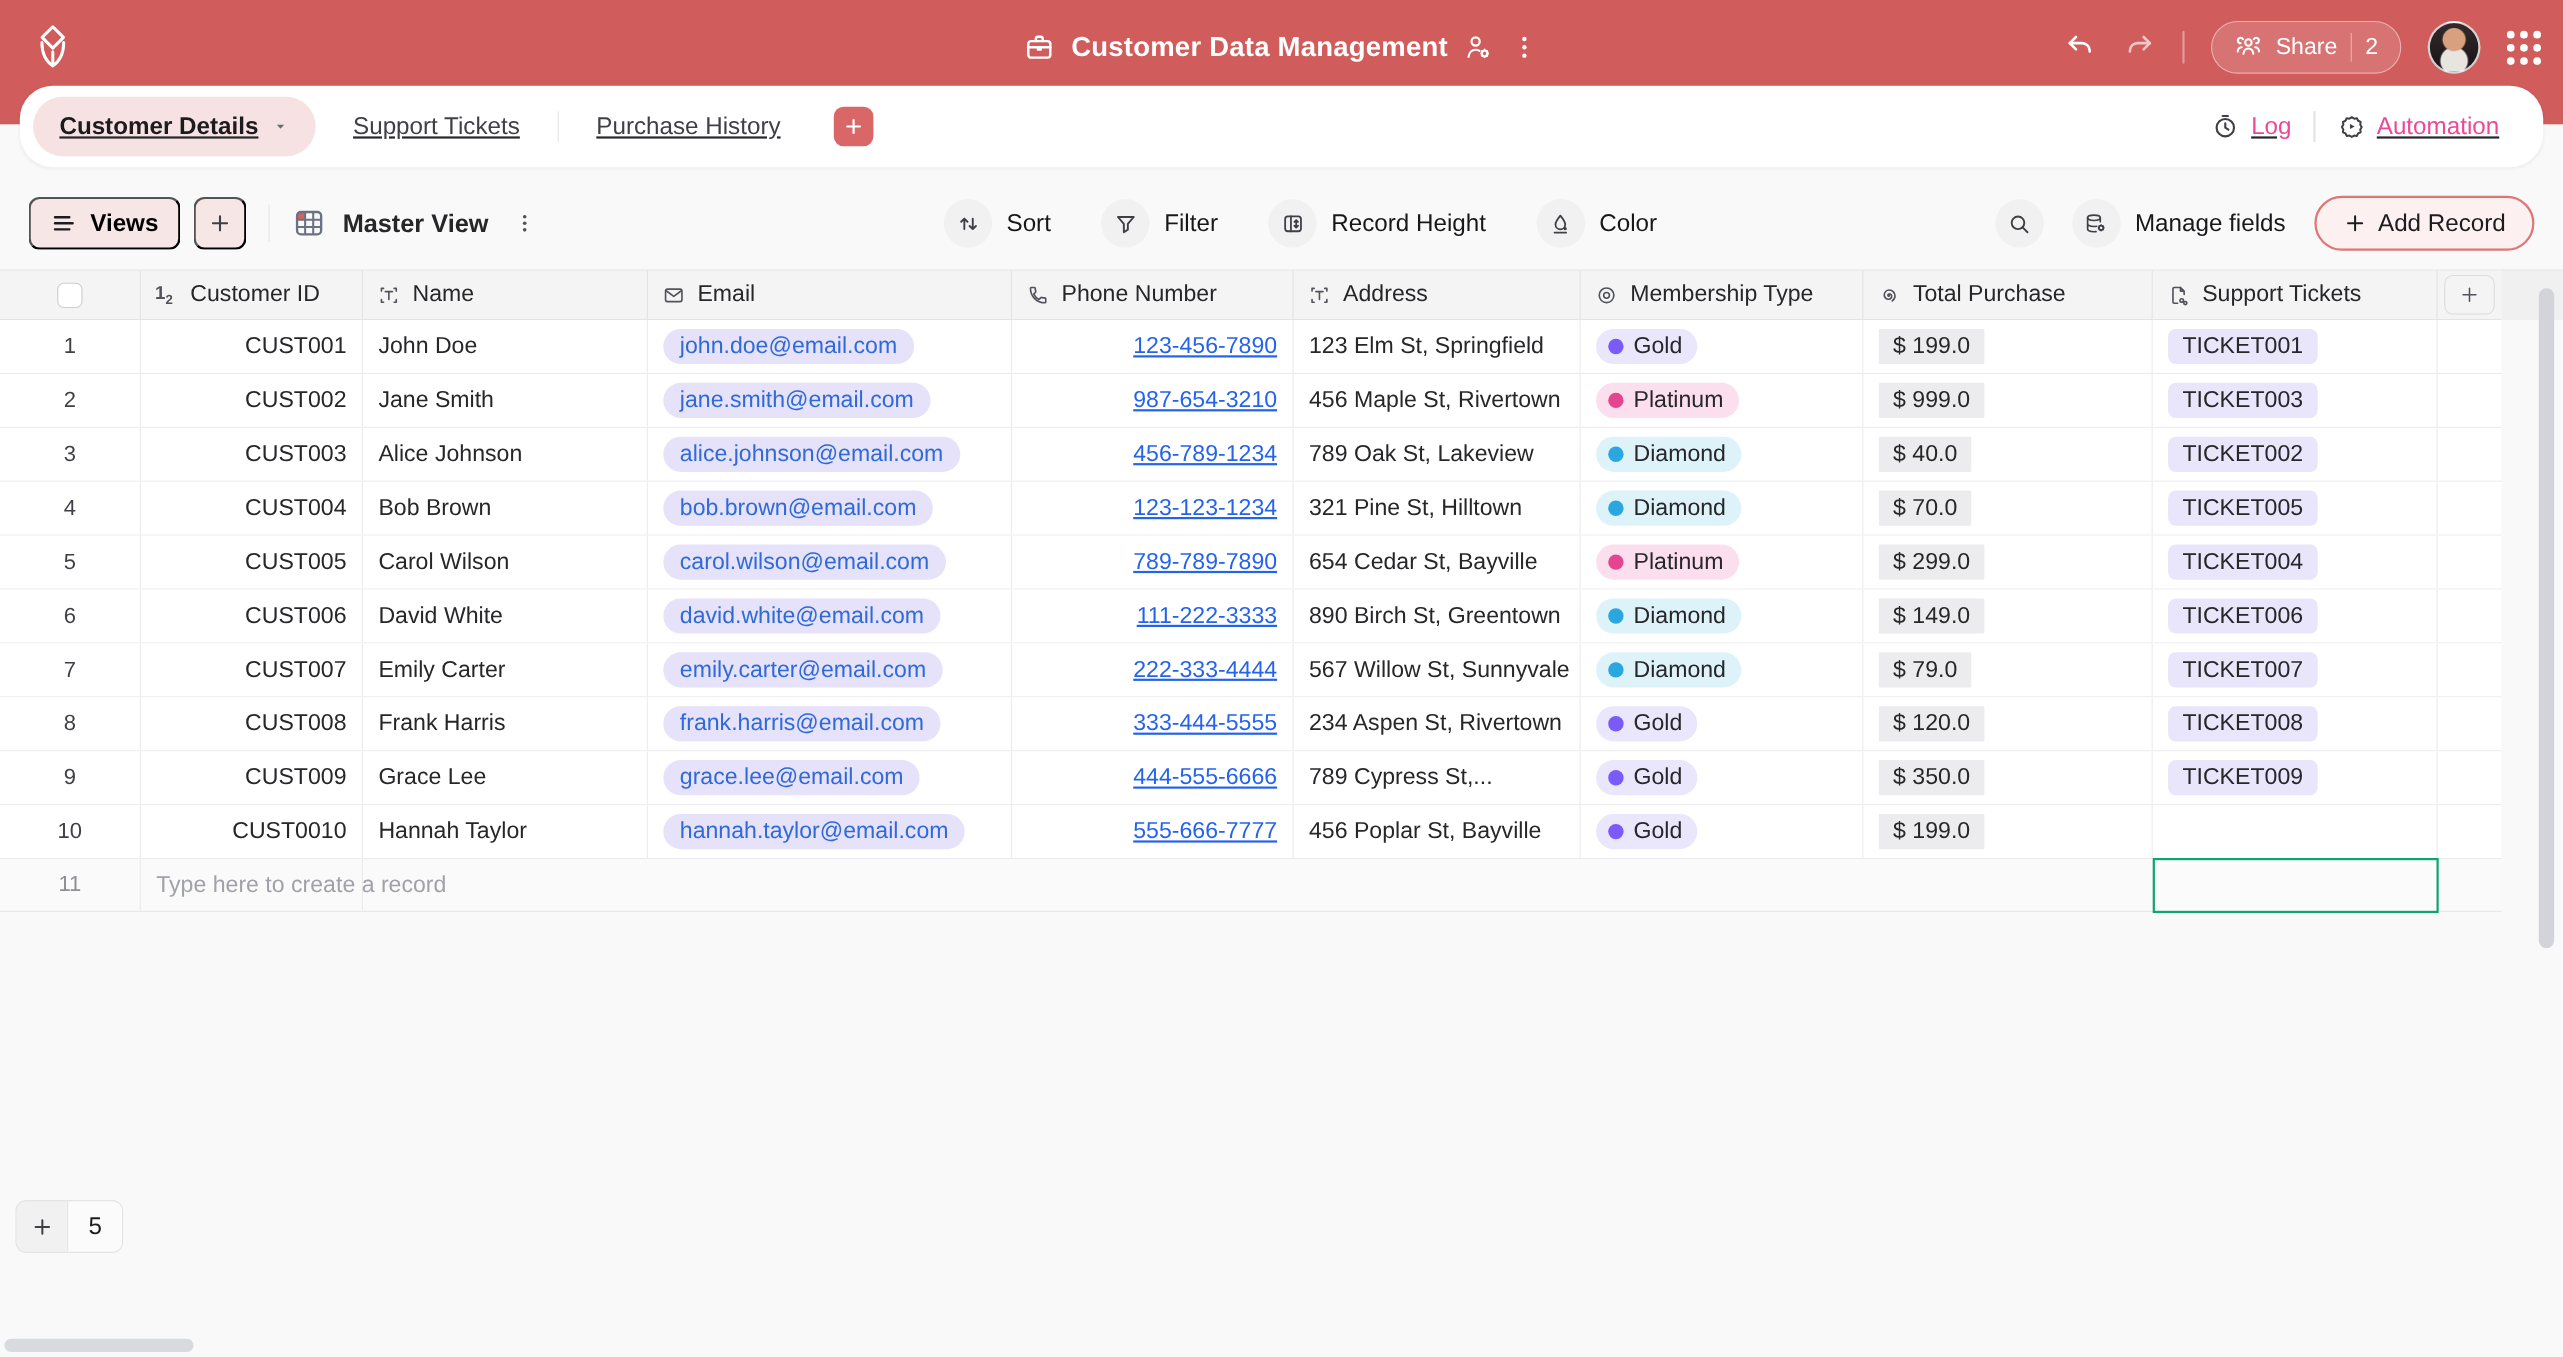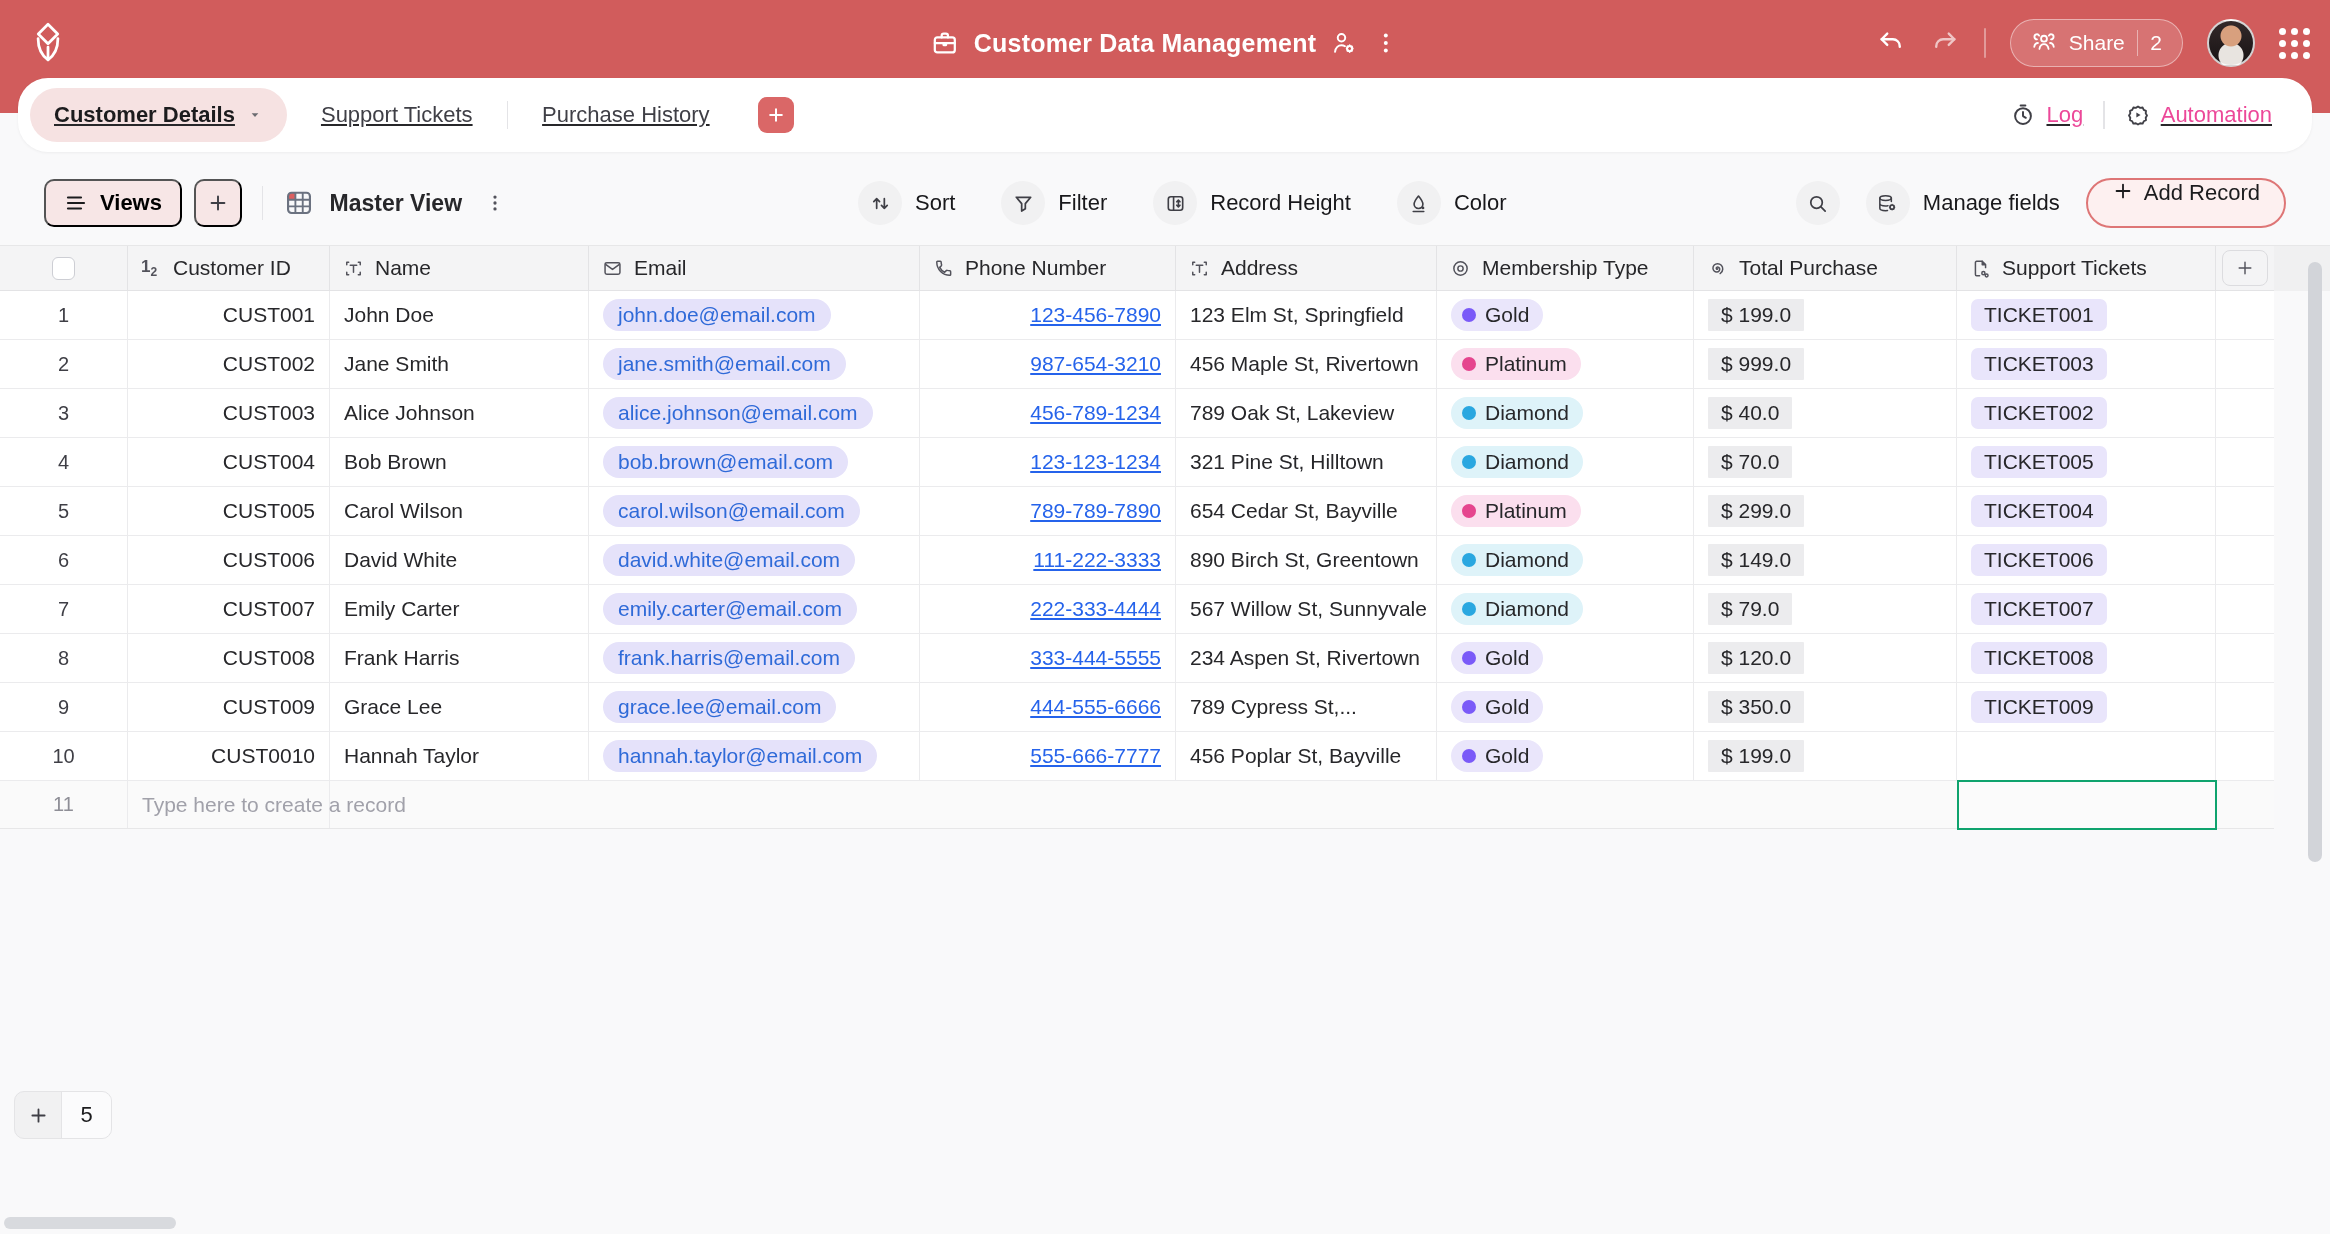--- a/index.html
+++ b/index.html
@@ -34,39 +34,39 @@
   .tab { font-size:22px; color:#3f3f46; font-weight:500; padding:0 34px; cursor:pointer; }
   .tab-divider { width:1.5px; height:28px; background:#e4e4e7; }
   .tab-add { width:36px; height:36px; border-radius:9px; background:#da6767; color:#fff; display:flex; align-items:center;
              justify-content:center; margin-left:14px; cursor:pointer; }
   .tab-add svg { width:20px; height:20px; }
   .panel-right { margin-left:auto; display:flex; align-items:center; gap:20px; padding-right:28px; }
   .panel-link { display:flex; align-items:center; gap:10px; font-size:22px; color:#ec4899; cursor:pointer; }
   .panel-link svg { width:26px; height:26px; color:#3f3f46; }
 
   
-  .toolbar { position:absolute; top:168px; left:0; right:0; height:70px; display:flex; align-items:center; padding:0 44px; }
+  .toolbar { position:absolute; top:168px; left:0; right:0; height:70px; display:flex; align-items:center; padding:0 26px; }
   .views-btn { display:flex; align-items:center; gap:12px; height:48px; border-radius:10px; background:#f7e6e6;
                padding:0 18px; font-size:22px; font-weight:700; cursor:pointer; }
   .views-btn svg { width:24px; height:24px; }
   .views-add { width:48px; height:48px; border-radius:10px; background:#f7e6e6; display:flex; align-items:center;
                justify-content:center; margin-left:12px; color:#3f3f46; cursor:pointer; }
   .views-add svg { width:22px; height:22px; }
   .vdiv { width:1.5px; height:34px; background:#e4e4e7; margin:0 20px; }
   .masterview { display:flex; align-items:center; gap:14px; cursor:pointer; }
   .masterview .label { font-size:23px; font-weight:700; }
   .gridglyph { width:32px; height:32px; }
   .kebab-gray { width:22px; height:22px; color:#52525b; margin-left:8px; cursor:pointer; }
   .tool-center { position:absolute; left:858px; display:flex; align-items:center; gap:46px; }
   .tool-item { display:flex; align-items:center; gap:13px; font-size:22px; color:#18181b; font-weight:500; cursor:pointer; }
   .tool-circle { width:44px; height:44px; border-radius:50%; background:#f1f1f2; display:flex; align-items:center;
                  justify-content:center; color:#3f3f46; }
   .tool-circle svg { width:23px; height:23px; }
   .tool-right { margin-left:auto; display:flex; align-items:center; gap:26px; }
-  .add-record { display:flex; gap:10px; height:50px; border-radius:25px; background:#fdf0f0;
+  .add-record { display:flex; align-items:center; gap:10px; height:50px; border-radius:25px; background:#fdf0f0;
                 border:2px solid #de7676; padding:0 24px; font-size:22px; font-weight:500; color:#1c1c1e; cursor:pointer; }
   .add-record svg { width:22px; height:22px; }
 
   
   .gridwrap { position:absolute; top:245px; left:0; }
   .thead { display:flex; height:46px; background:#f4f4f5; border-top:1px solid #e7e7e8; border-bottom:1px solid #e3e3e5; }
   .hcell { display:flex; align-items:center; gap:11px; padding:0 13px; border-right:1px solid #e3e3e5;
            font-size:21px; font-weight:500; color:#27272a; cursor:pointer; }
   .hcell svg { width:21px; height:21px; color:#52525b; flex:none; }
   .hcell .autonum { font-size:17px; color:#52525b; font-weight:600; }

